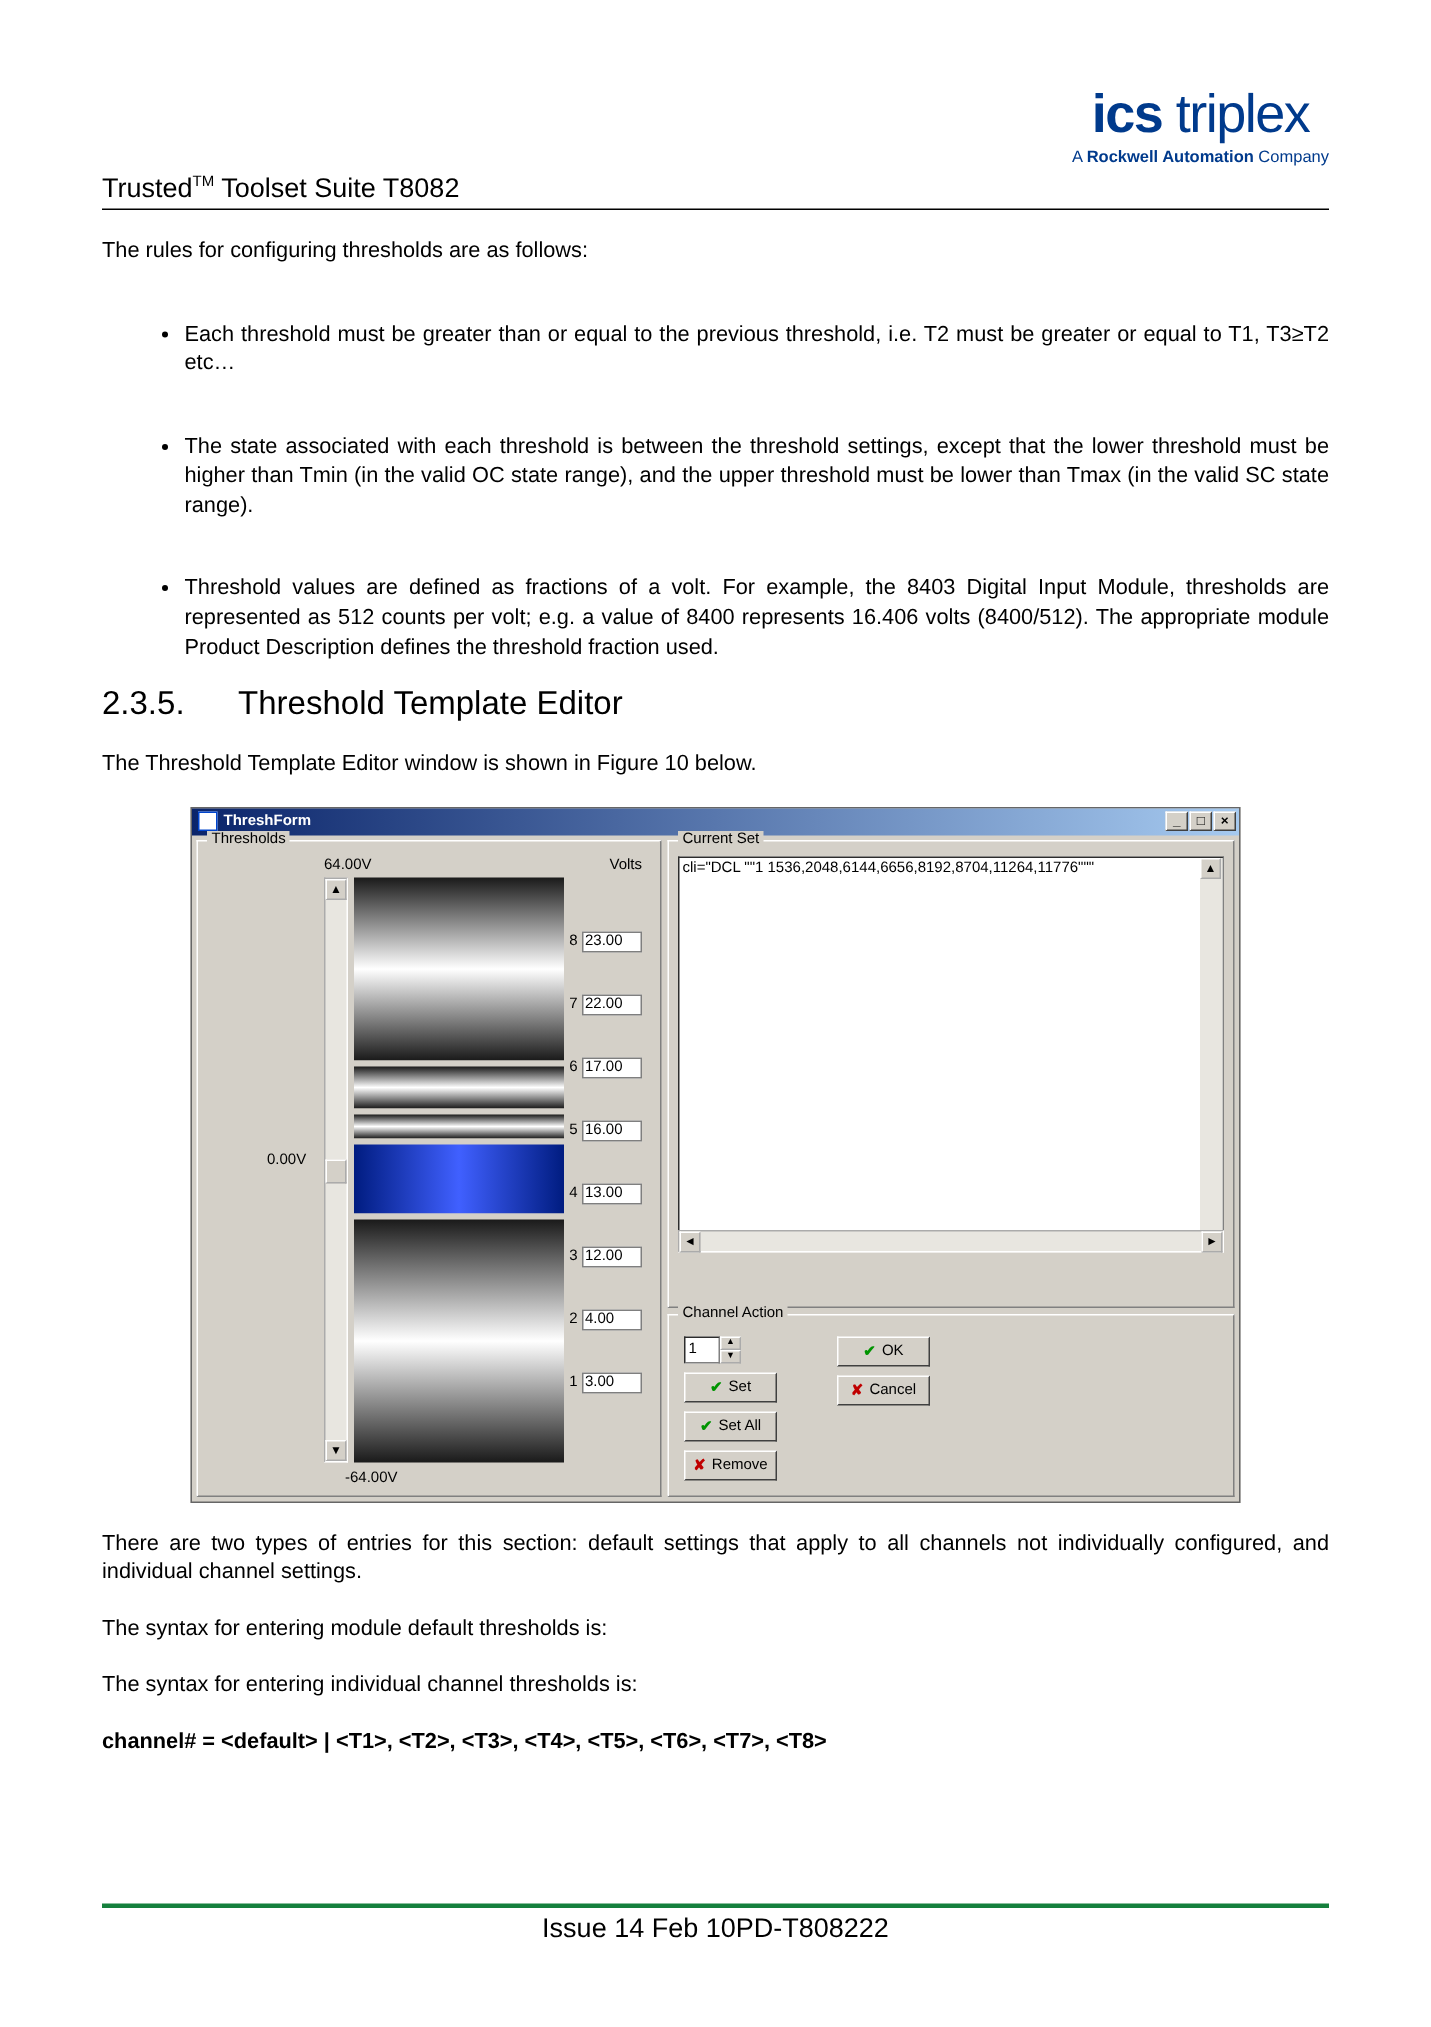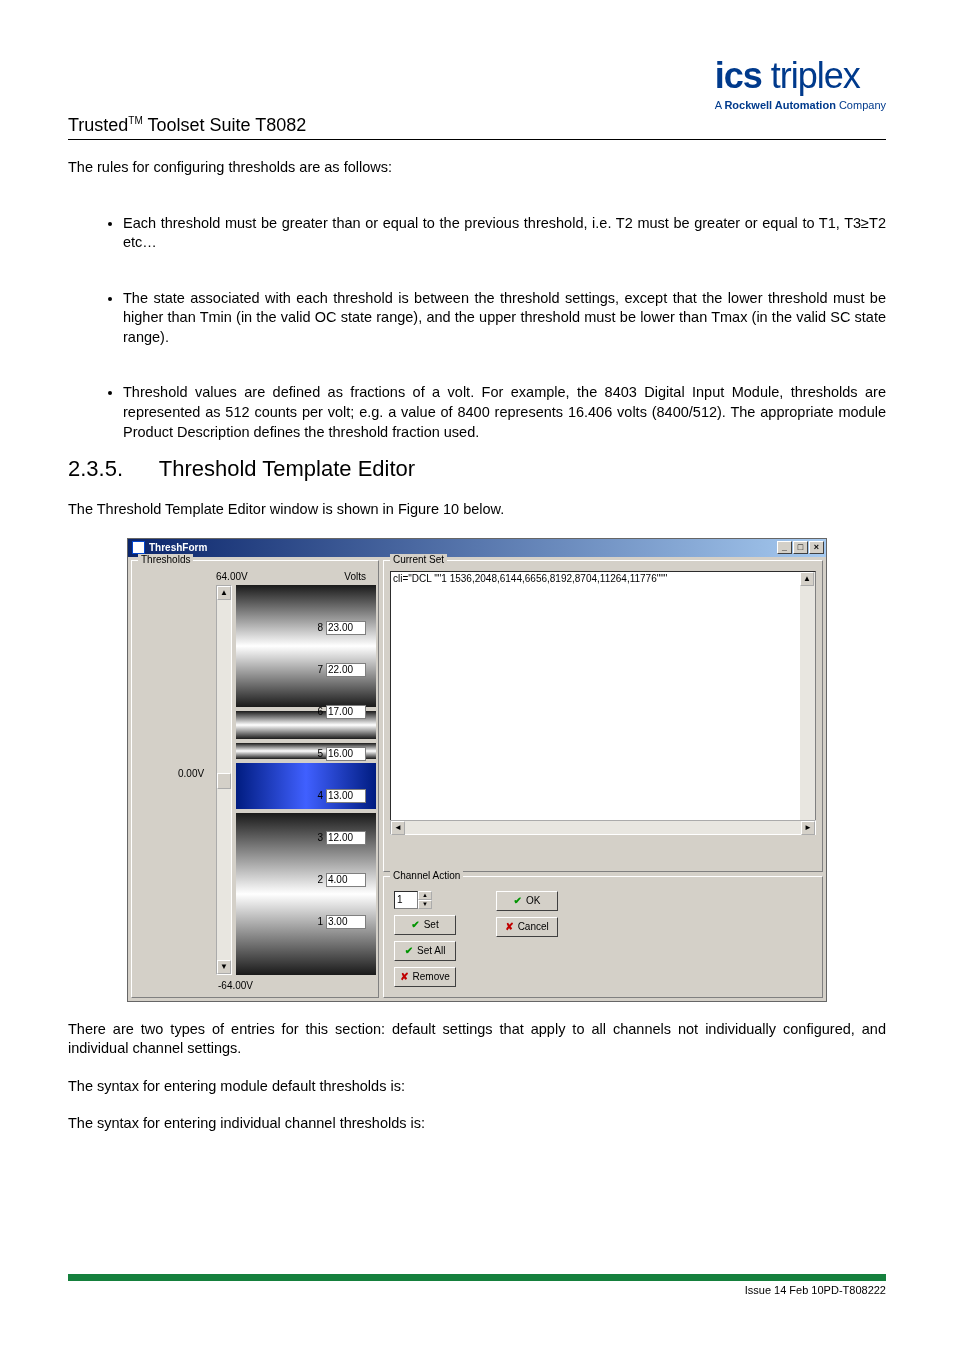--- a/index.html
+++ b/index.html
@@ -14,21 +14,21 @@
     width: 954px;
     margin: 0 auto;
     padding: 60px 68px 40px 68px;
     position: relative;
     min-height: 1351px;
   }
   .logo {
     position: absolute;
     top: 55px;
     right: 68px;
-    text-align: left;
+    text-align: center;
   }
   .logo-main { font-size: 36px; font-weight: 300; color: #003a8c; letter-spacing: -1px; }
   .logo-main .bold { font-weight: 800; }
   .logo-sub { font-size: 11px; color: #003a8c; margin-top: 2px; }
   .logo-sub b { font-weight: 800; }
   .hdr { font-size: 18px; border-bottom: 1px solid #000; padding-bottom: 3px; margin-top: 55px; }
   .hdr sup { font-size: 10px; margin-top: 16px; }
   .body-text { margin-top: 18px; line-height: 1.35; }
   ul.bullets { margin: 10px 0 0 0; padding-left: 55px; }
   ul.bullets li { margin-bottom: 12px; text-align: justify; line-height: 1.35; margin-top: 36px; }
@@ -51,25 +51,25 @@
     padding: 0 2px 0 4px;
     font-weight: bold;
     justify-content: flex-end;
   }
   .titlebar .icon { width: 13px; height: 13px; background: #fff; margin-right: 4px; border: 1px solid #04c; display:inline-block; }
   .titlebar .spacer { flex: 1; }
   .tbtn { width: 15px; height: 13px; background: #d4d0c8; border: 1px solid #fff; border-right-color:#404040; border-bottom-color:#404040; margin-left: 1px; font-family: Arial; font-size: 9px; text-align:center; line-height:11px; font-weight:bold; color:#000;}
   .win-body { display: flex; padding: 3px; gap: 4px; }
   .groupbox { border: 1px solid #808080; border-top-color:#fff; border-left-color:#fff; position: relative; padding: 10px 6px 6px 6px; }
   .groupbox::before { content: attr(data-title); position: absolute; top: -7px; left: 6px; background: #d4d0c8; padding: 0 3px; font-size: 10px; }
-  .left-pane { width: 248px; padding-left: 42px; }
+  .left-pane { width: 310px; padding-left: 42px; }
   .right-pane { flex: 1; display: flex; flex-direction: column; gap: 4px; }
   .thresh-inner { position: relative; height: 420px; }
   .vlabel-top { position: absolute; top: 0; left: 42px; }
-  .vlabel-bot { position: absolute; bottom: 0; left: 44px; }
+  .vlabel-bot { position: absolute; bottom: 0; left: 56px; }
   .vlabel-zero { position: absolute; top: 47%; left: 4px; }
   .volts { position: absolute; top: 0; right: 6px; }
   .scrollbar-v {
     position: absolute;
     top: 14px; left: 42px;
     width: 16px; height: 390px;
     background: #e8e6e0;
     border: 1px inset #fff;
   }
   .sb-btn { width: 14px; height: 14px; background: #d4d0c8; border: 1px outset #fff; position:absolute; text-align:center; line-height:12px; font-size:8px;}
@@ -105,22 +105,22 @@
   }
   .spinbox { display:inline-flex; }
   .spinbox input { width: 24px; height: 18px; font-size:10px; border:1px inset #808080; padding:0 2px;}
   .spin-btns { display:flex; flex-direction:column; }
   .spin-btns div { width:14px; height:9px; background:#d4d0c8; border:1px outset #fff; font-size:6px; text-align:center; line-height:7px;}
   .check { color: #009400; font-weight: bold; }
   .cross { color: #c00000; font-weight: bold; }
   .fig-caption { text-align:center; font-weight:bold; font-size:14.5px; margin-top: 16px; }
   .footer {
     position: absolute; left: 68px; right: 68px; bottom: 55px;
-    border-top: 7px solid #15803d; padding-top: 3px;
-    display: flex; justify-content: flex-end; font-size: 11px;
+    border-top: 3px solid #15803d; padding-top: 3px;
+    display: flex; justify-content: center; font-size: 18px;
   }
   .bold { font-weight: bold; }
 </style>
 </head>
 <body>
 <div class="page">
 
 <div class="logo">
   <div class="logo-main"><span class="bold">ics</span><span> triplex</span></div>
   <div class="logo-sub"><span>A </span><b>Rockwell Automation</b><span> Company</span></div>
@@ -269,20 +269,21 @@
         </div>
       </div>
     </div>
   </div>
 </div>
 
 
 <div class="body-text" style="text-align:justify">There are two types of entries for this section: default settings that apply to all channels not individually configured, and individual channel settings.</div>
 <div class="body-text">The syntax for entering module default thresholds is:</div>
 <div class="body-text">The syntax for entering individual channel thresholds is:</div>
+<div class="body-text bold">channel# = &lt;default&gt; | &lt;T1&gt;, &lt;T2&gt;, &lt;T3&gt;, &lt;T4&gt;, &lt;T5&gt;, &lt;T6&gt;, &lt;T7&gt;, &lt;T8&gt;</div>
 
 <div class="footer">
   <span>Issue 14 Feb 10</span>
   <span>PD-T8082</span>
   <span>22</span>
 </div>
 
 </div>
 
 </body></html>

